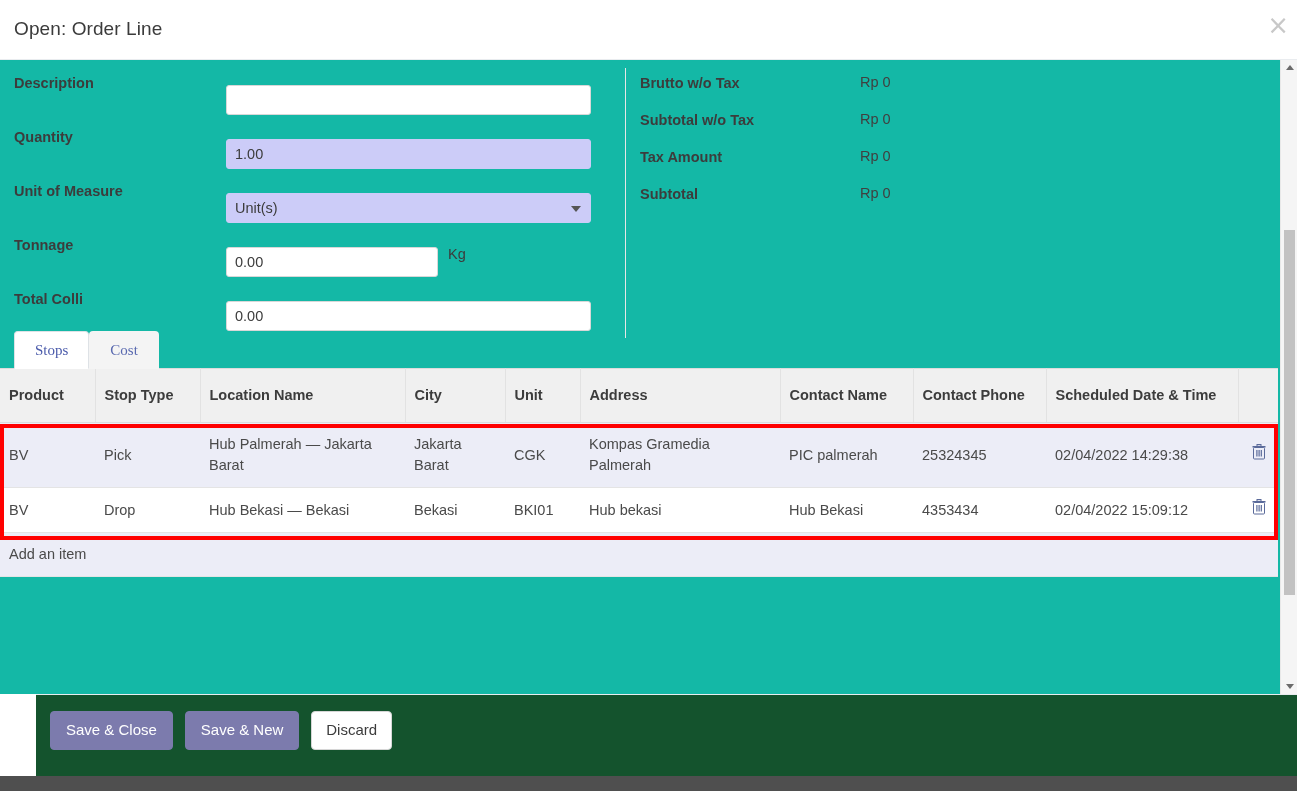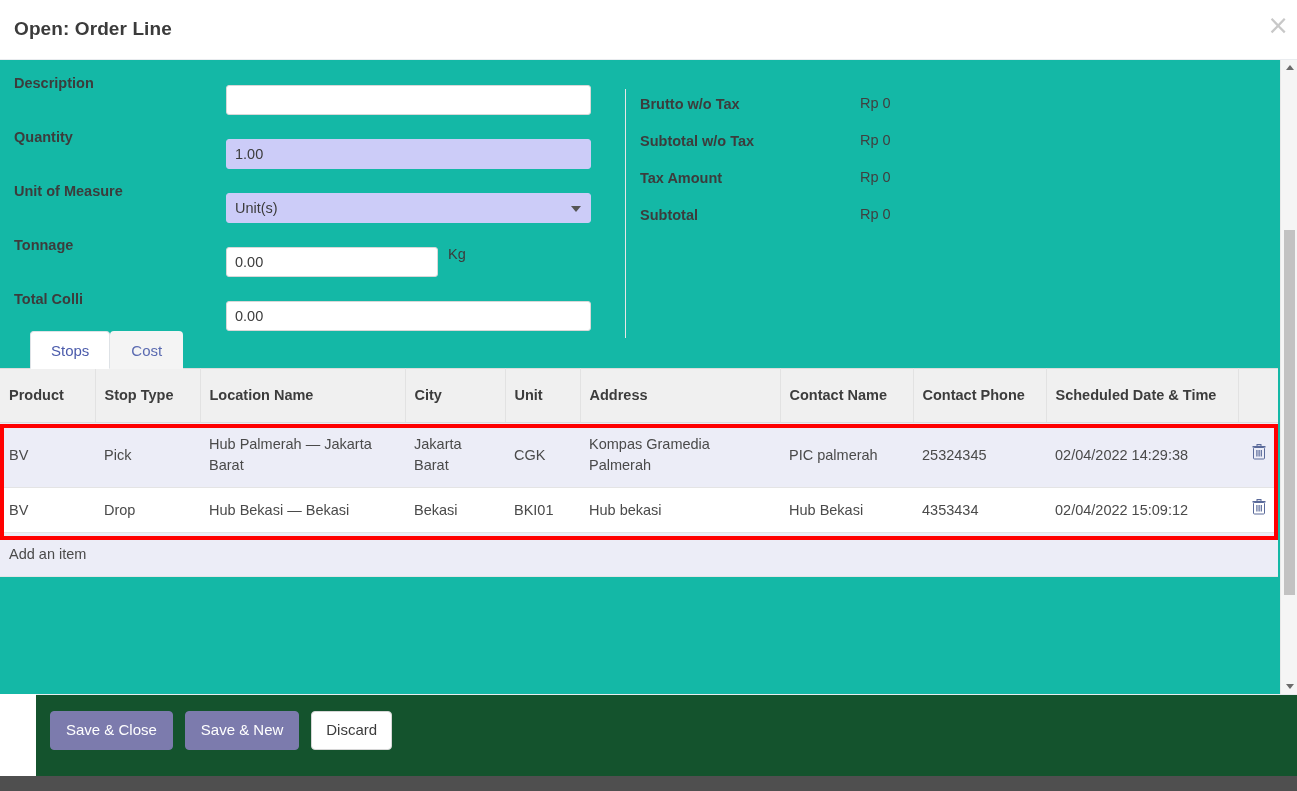--- a/index.html
+++ b/index.html
@@ -24,21 +24,21 @@
   .modal-header {
     position: relative;
     height: 60px;
     border-bottom: 1px solid #e9ecef;
     background: #fff;
   }
   .modal-title {
     position: absolute;
     left: 14px; top: 18px;
     font-size: 19px;
-    font-weight: bold;
+    font-weight: normal;
     color: #3b3b3b;
     letter-spacing: 0.1px;
   }
   .close-x {
     position: absolute;
     right: 8px; top: 12px;
     font-size: 26px;
     line-height: 26px;
     color: #c8c8c8;
     cursor: pointer;
@@ -56,21 +56,21 @@
 
   
   .form-sheet {
     position: relative;
     padding: 8px 0 0 0;
     height: 235px;
   }
   .form-cols { display: flex; }
   .form-col { position: relative; }
   .form-col.left { width: 625px; padding-left: 14px; }
-  .form-col.right { width: 640px; padding-left: 14px; border-left: 1px solid #e6e6e6; margin-top: 21px; }
+  .form-col.right { width: 640px; padding-left: 14px; border-left: 1px solid #e6e6e6; }
 
   .frow {
     display: flex;
     align-items: flex-start;
     margin-bottom: 7px;
     min-height: 30px;
   }
   .flabel {
     font-weight: bold;
     color: #3c3c3c;
@@ -139,21 +139,21 @@
     padding: 2px 9px 3px 9px;
     font-size: 14px;
     display: inline-flex;
     align-items: center;
     gap: 6px;
     line-height: 17px;
   }
   .tag .tag-x { font-size: 12px; font-weight: bold; color: #fff; cursor: pointer; }
 
   
-  .tabs-wrap { padding-left: 30px; margin-top: 36px; }
+  .tabs-wrap { padding-left: 14px; margin-top: 36px; font-family: Liberation Serif, serif; }
   .tabs {
     display: flex;
     position: relative;
     z-index: 2;
   }
   .tab {
     padding: 9px 20px 8px 20px;
     font-size: 15px;
     color: #5a6ab0;
     border: 1px solid transparent;

